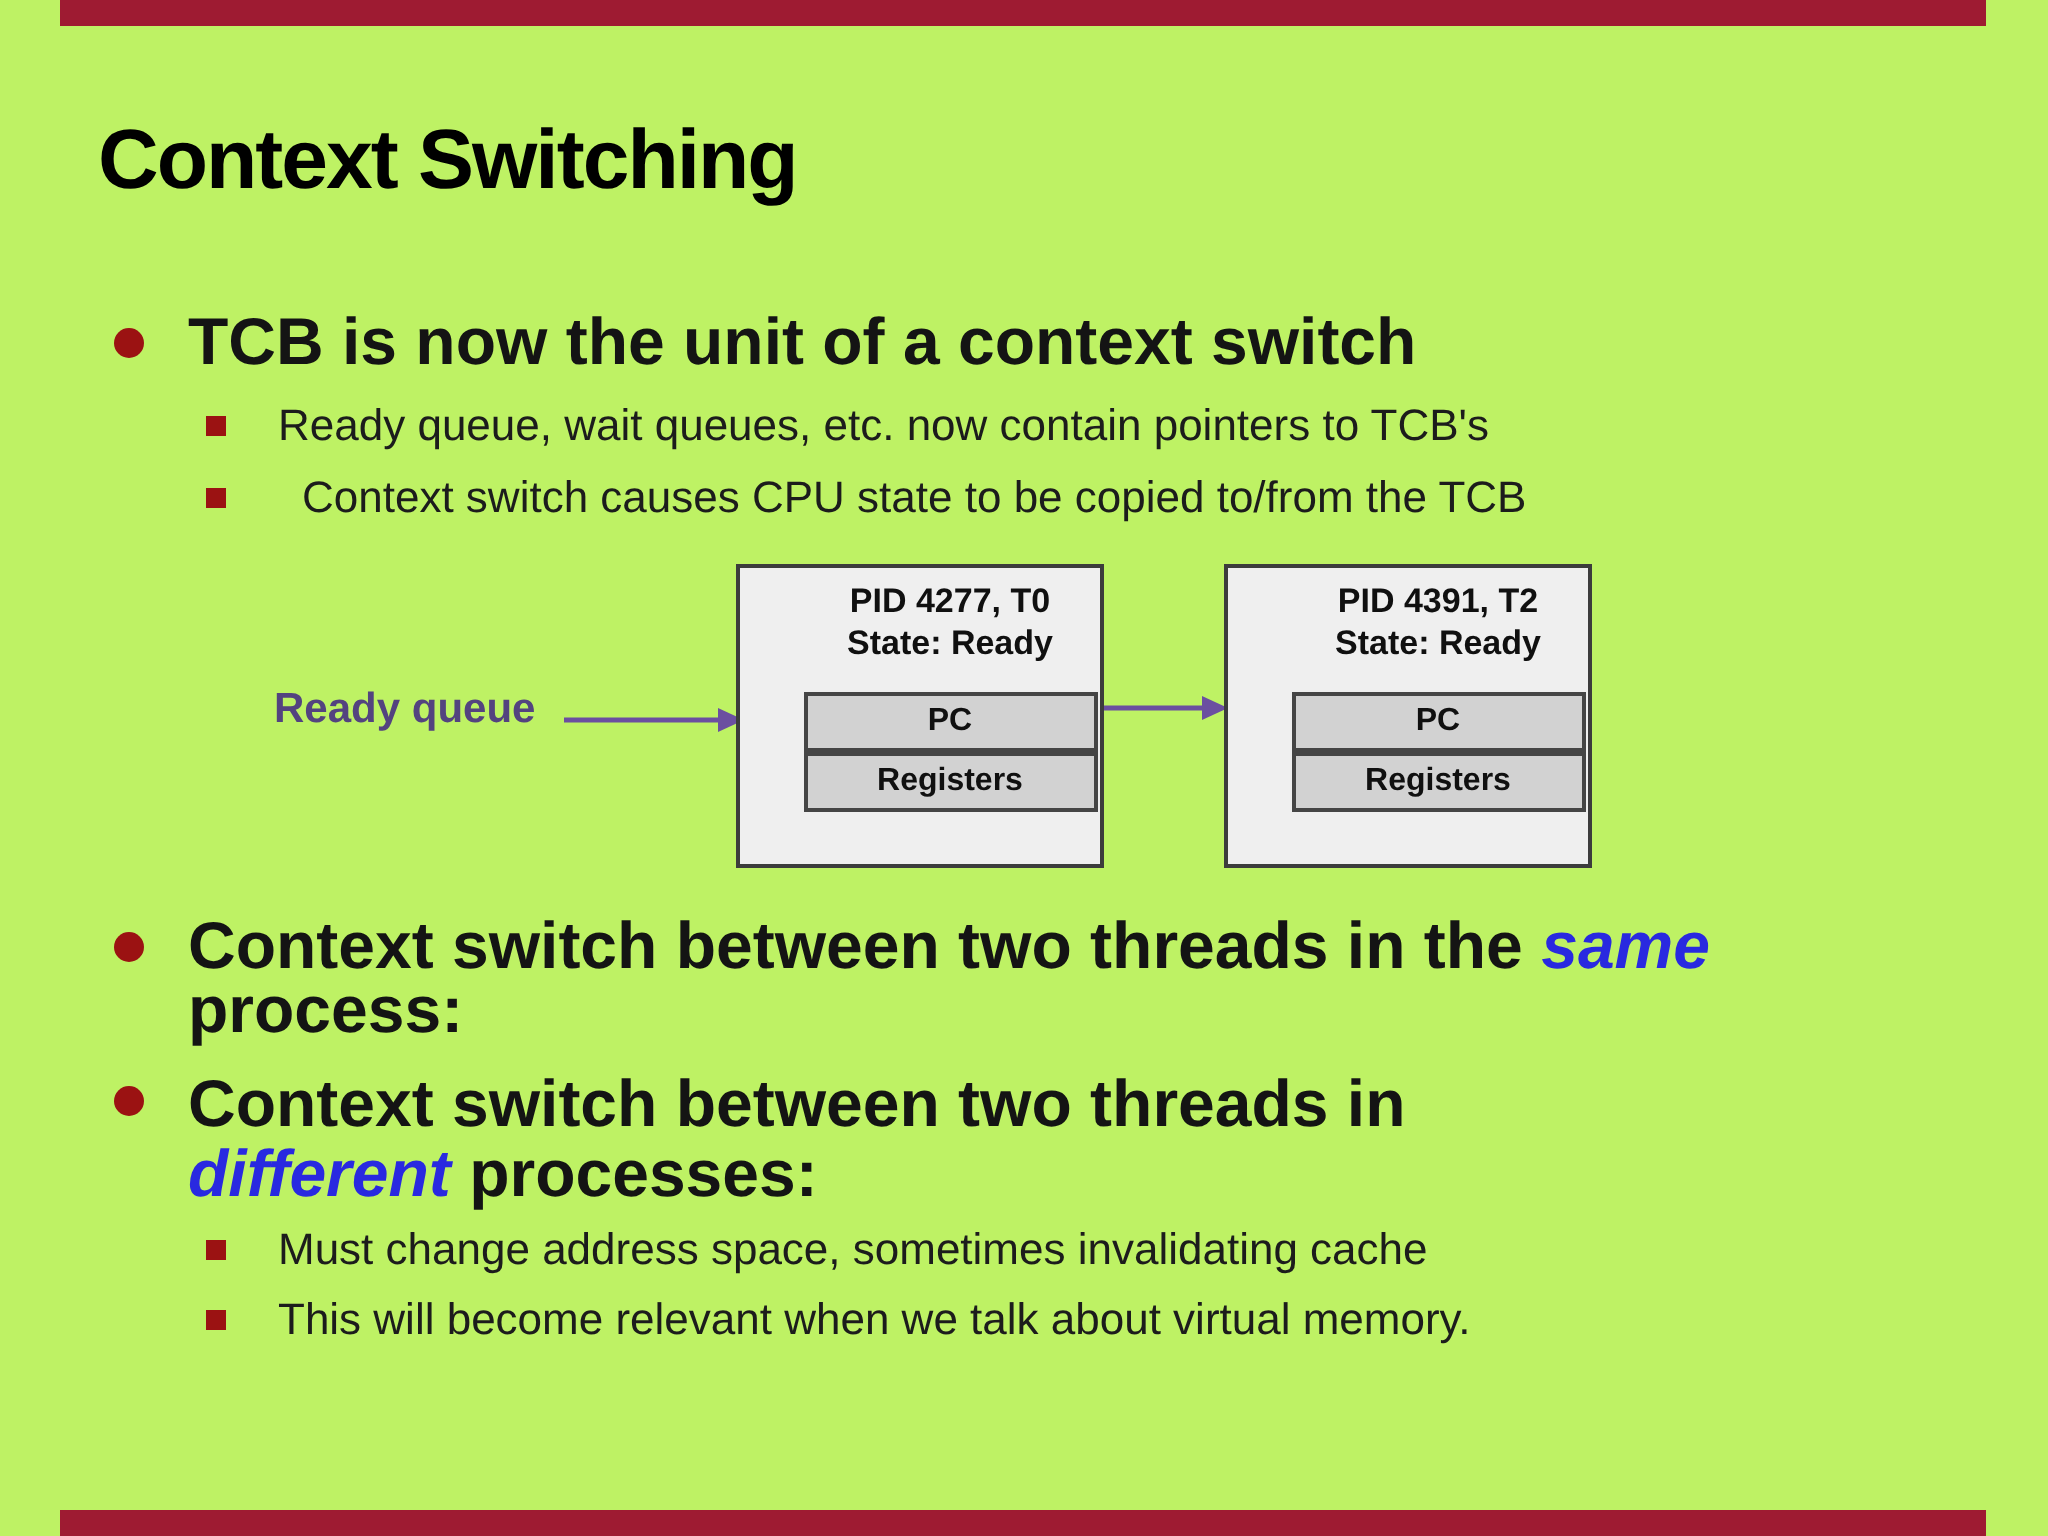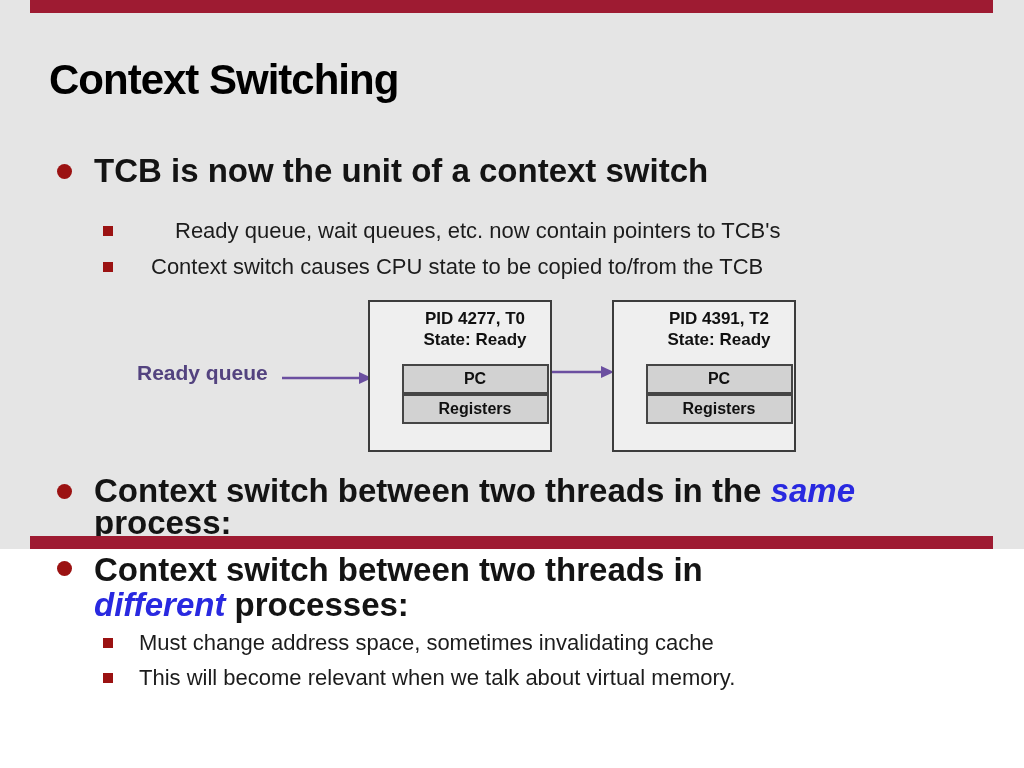--- a/index.html
+++ b/index.html
@@ -1,38 +1,38 @@
 <!DOCTYPE html>
 <html style="--bar: #9E1B32; --bullet: #9B1212; --highlight_blue: #2929E0; --purple_label: #53437F; --purple_arrow: #6B4FA0;"><head>
 <meta charset="utf-8">
 <style>
   * { margin:0; padding:0; box-sizing:border-box; }
   html,body { width:1024px; height:768px; background:#fff; overflow:hidden;
               font-family:"Liberation Sans", sans-serif; }
-  .slide { position:relative; width:1024px; height:549px; background:#e5e5e5; }
+  .slide { position:relative; width:1024px; height:768px; background:#bef264; }
 
   .accent-bar { position:absolute; left:30px; right:31px; height:13px; background:var(--bar); }
   .accent-bar.top { top:0; }
   .accent-bar.bottom { bottom:0; }
 
   .slide-title { position:absolute; left:49px; top:56px; font-size:42px; font-weight:bold;
                  color:#000; letter-spacing:-1px; }
 
   .content { position:absolute; left:50px; top:155px; width:940px; color:#1a1a1a; }
 
   .l1-row { display:flex; align-items:flex-start; font-size:33px; font-weight:bold;
             line-height:32px; color:#141414; }
   .l1-row.wrap2 { line-height:35px; }
   .l1-dot { flex:none; width:15px; height:15px; border-radius:50%; background:var(--bullet);
             margin:9px 22px 0 7px; }
   .l2-row { display:flex; align-items:flex-start; font-size:22px; font-weight:normal;
             line-height:28px; color:#1c1c1c; padding-left:53px; }
   .l2-sq { flex:none; width:10px; height:10px; background:var(--bullet); margin:9px 26px 0 0; }
 
-  .mt15{margin-top:30px;gap:36px;} .mt8{margin-top:8px;gap:12px;}
+  .mt15{margin-top:12px;} .mt8{margin-top:8px;gap:12px;}
   .mt21{margin-top:21px;} .mt12{margin-top:12px;} .mt13{margin-top:13px;} .mt7{margin-top:7px;}
 
   .hl { color:var(--highlight_blue); font-style:italic; font-weight:bold; }
 
   .diagram { position:relative; height:156px; margin-top:17px; }
   .queue-label { position:absolute; left:87px; top:63px; font-size:21px; font-weight:bold;
                  color:var(--purple_label); }
   .arrow { position:absolute; }
   .arrow line { stroke:var(--purple_arrow); stroke-width:2.5; }
   .arrow polygon { fill:var(--purple_arrow); }

